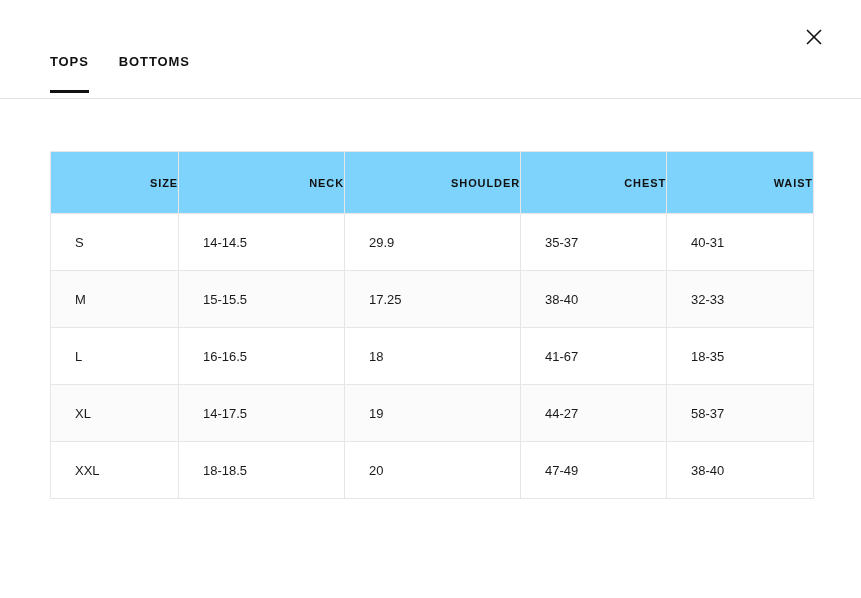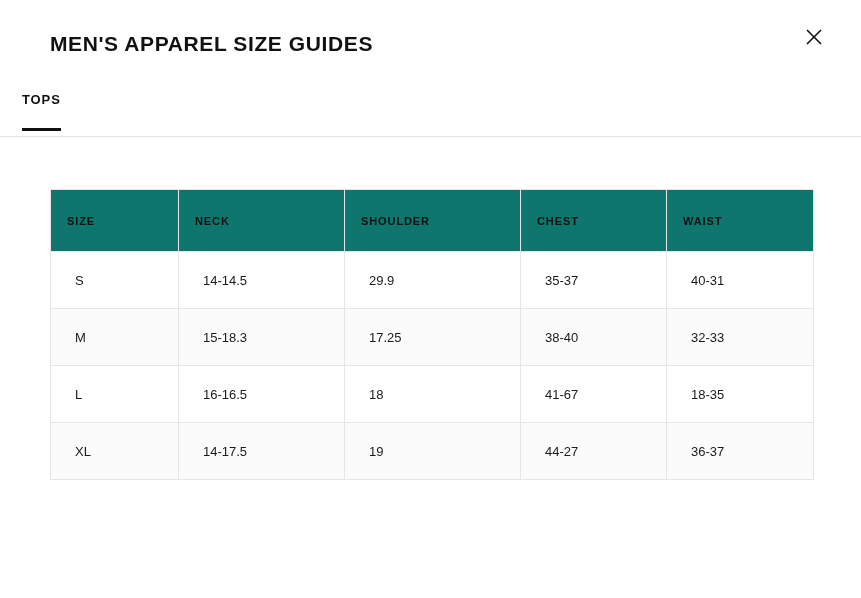--- a/index.html
+++ b/index.html
@@ -65,21 +65,21 @@
     display: flex;
     align-items: center;
     justify-content: center;
   }
   .close-button svg { display: block; }
 
   .tabs-bar {
     position: relative;
     margin-top: 36px;
     border-bottom: 1px solid #e3e3e3;
-    padding: 0 22px;
+    padding: 0 50px;
     height: 45px;
     box-sizing: border-box;
   }
   .tabs {
     display: flex;
     align-items: flex-start;
     gap: 30px;
     height: 100%;
   }
   .tab {
@@ -115,29 +115,30 @@
     table-layout: fixed;
     border: 1px solid #e6e6e6;
   }
   table.size-table th,
   table.size-table td {
     border: 1px solid #e6e6e6;
     text-align: left;
     box-sizing: border-box;
   }
   table.size-table thead th {
-    background: #0f766e;
+    background: #7dd3fc;
     font-size: 11px;
     font-weight: bold;
     letter-spacing: 0.9px;
     text-transform: uppercase;
     color: #111111;
     height: 62px;
     padding: 0 0 0 16px;
     vertical-align: middle;
+    text-align: right;
   }
   table.size-table tbody td {
     font-size: 13px;
     color: #1a1a1a;
     height: 57px;
     padding: 0 0 0 24px;
     vertical-align: middle;
     background: #ffffff;
   }
   table.size-table tbody tr:nth-child(even) td {
@@ -151,32 +152,32 @@
   col.c4 { width: 147px; }
 </style>
 </head>
 <body>
 
 <div class="page-edge-left"></div>
 
 <div class="modal">
 
   <div class="modal-header">
-    <h1 class="modal-title">MEN'S APPAREL SIZE GUIDES</h1>
     <button class="close-button" aria-label="Close">
       <svg width="20" height="20" viewBox="0 0 20 20">
         <line x1="3" y1="3" x2="17" y2="17" stroke="#111111" stroke-width="1.6"></line>
         <line x1="17" y1="3" x2="3" y2="17" stroke="#111111" stroke-width="1.6"></line>
       </svg>
     </button>
   </div>
 
   <div class="tabs-bar">
     <div class="tabs">
       <button class="tab active">TOPS</button>
+      <button class="tab">BOTTOMS</button>
     </div>
   </div>
 
   <div class="table-wrap">
     <table class="size-table">
       <colgroup>
         <col class="c0">
           <col class="c1">
           <col class="c2">
           <col class="c3">
@@ -194,36 +195,43 @@
       <tbody>
         <tr>
           <td>S</td>
           <td>14-14.5</td>
           <td>29.9</td>
           <td>35-37</td>
           <td>40-31</td>
         </tr>
         <tr>
           <td>M</td>
-          <td>15-18.3</td>
+          <td>15-15.5</td>
           <td>17.25</td>
           <td>38-40</td>
           <td>32-33</td>
         </tr>
         <tr>
           <td>L</td>
           <td>16-16.5</td>
           <td>18</td>
           <td>41-67</td>
           <td>18-35</td>
         </tr>
         <tr>
           <td>XL</td>
           <td>14-17.5</td>
           <td>19</td>
           <td>44-27</td>
-          <td>36-37</td>
+          <td>58-37</td>
+        </tr>
+        <tr>
+          <td>XXL</td>
+          <td>18-18.5</td>
+          <td>20</td>
+          <td>47-49</td>
+          <td>38-40</td>
         </tr>
       </tbody>
     </table>
   </div>
 
 </div>
 
 </body></html>

